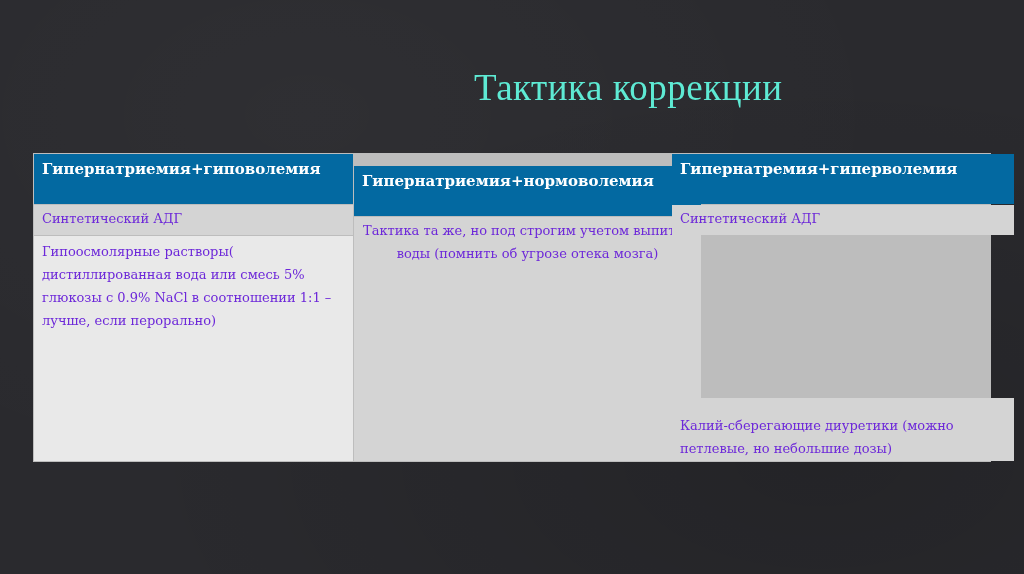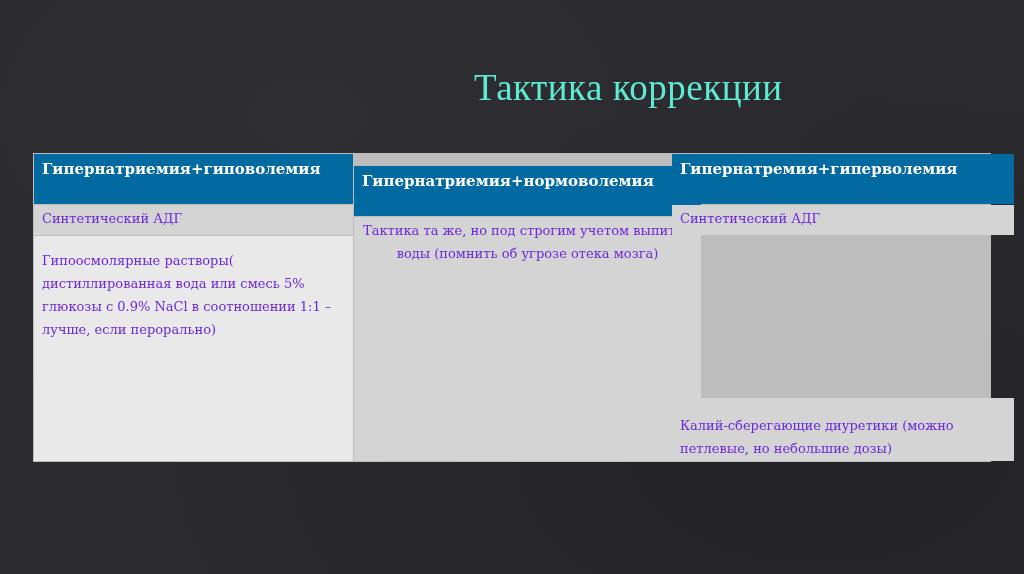--- a/index.html
+++ b/index.html
@@ -78,21 +78,21 @@
 </head>
 <body>
 
 <div class="slide-title">Тактика коррекции</div>
 
 <div class="tbl">
 
   <div class="col col1">
     <div class="hdr">Гипернатриемия+гиповолемия</div>
     <div class="cell shade-a" style="top:51px; height:30px;">Синтетический АДГ</div>
-    <div class="cell shade-b" style="top:82px; bottom:0; padding-top:13px;">Гипоосмолярные растворы( дистиллированная вода или смесь 5% глюкозы с 0.9% NaCl в соотношении 1:1 – лучше, если перорально)</div>
+    <div class="cell shade-b" style="top:82px; bottom:0; padding-top:4px;">Гипоосмолярные растворы( дистиллированная вода или смесь 5% глюкозы с 0.9% NaCl в соотношении 1:1 – лучше, если перорально)</div>
   </div>
 
   <div class="col col2">
     <div class="hdr">Гипернатриемия+нормоволемия</div>
     <div class="cell shade-a" style="top:51px; bottom:0;text-align:center;">Тактика та же, но под строгим учетом выпитой воды (помнить об угрозе отека мозга)</div>
   </div>
 
   <div class="col col3">
     <div class="hdr">Гипернатремия+гиперволемия</div>
     <div class="cell shade-a" style="top:51px; height:30px;">Синтетический АДГ</div>

